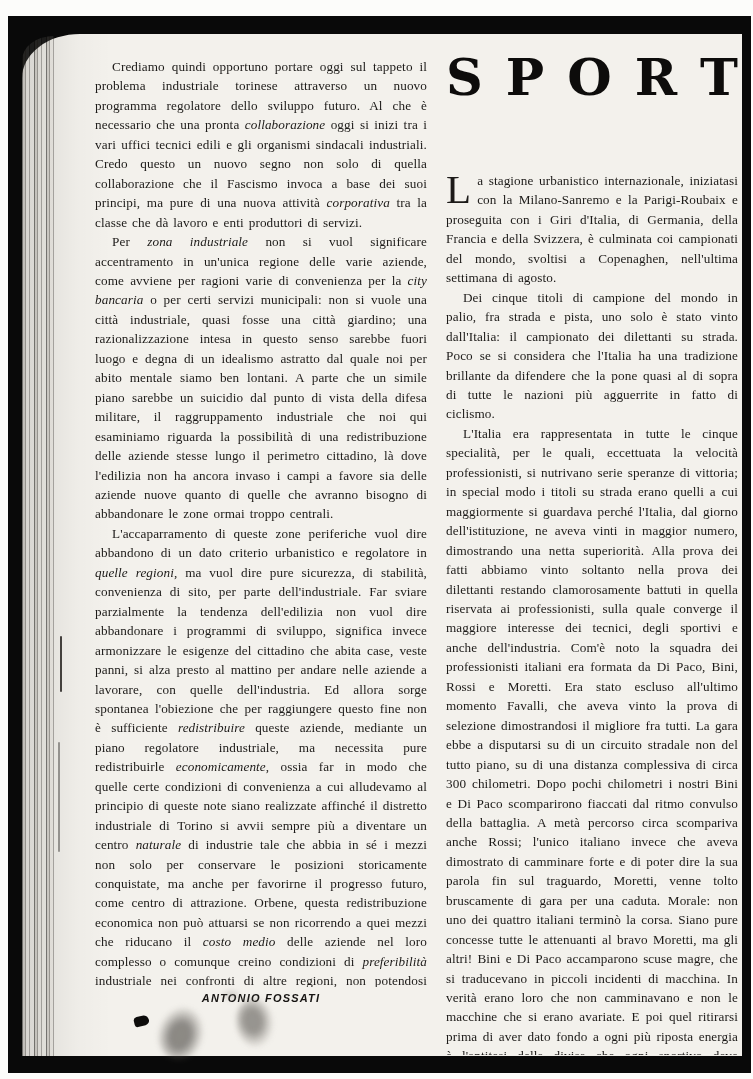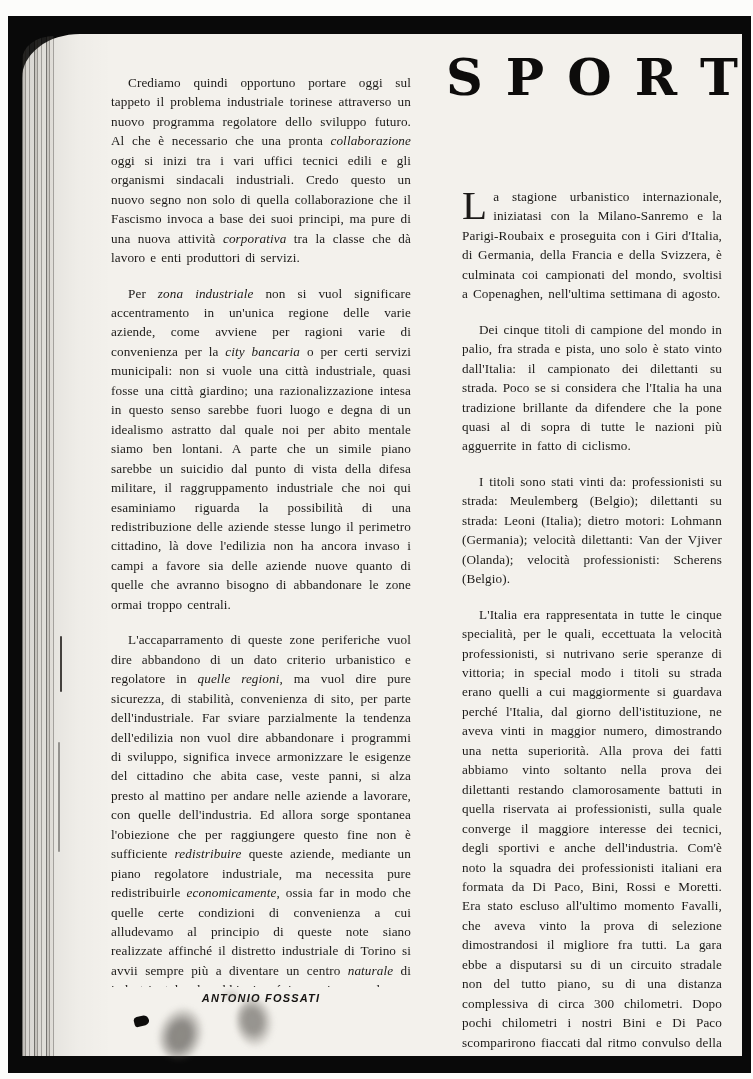--- a/index.html
+++ b/index.html
@@ -15,21 +15,21 @@
   .streaks{position:absolute;left:22px;top:36px;width:32px;height:1020px;border-top-left-radius:58px 44px;
         background:repeating-linear-gradient(90deg,
           rgba(25,23,20,0.55) 0 1px, rgba(120,115,108,0.25) 1px 3px,
           rgba(60,56,50,0.45) 3px 4px, rgba(190,186,178,0.15) 4px 7px,
           rgba(40,38,34,0.35) 7px 8px, rgba(200,196,188,0.10) 8px 12px);
         filter:blur(0.4px);}
   .edge-dash{position:absolute;background:rgba(25,22,20,0.8);width:2px;border-radius:1px;filter:blur(0.3px);}
 
   .col{position:absolute;color:#1c1a18;text-align:justify;
        font-size:13.2px;line-height:19.45px;word-spacing:1.6px;letter-spacing:0.1px;}
-  .col p{margin:16px;text-indent:17px;}
+  .col p{margin:0;text-indent:17px;}
   .col p.noindent{text-indent:0;}
   .left-col{left:95px;top:57px;width:332px;height:930px;overflow:hidden;}
   .right-col{left:446px;top:171px;width:292px;height:884px;overflow:hidden;}
 
   .byline{position:absolute;left:95px;top:992px;width:332px;text-align:center;
           font-family:"Liberation Sans","DejaVu Sans",sans-serif;
           font-weight:bold;font-size:11px;letter-spacing:1.2px;color:#161412;font-style:italic;}
 
   .sport-heading{position:absolute;left:446px;top:52px;width:292px;height:52px;
           display:flex;justify-content:space-between;align-items:flex-start;
@@ -73,21 +73,20 @@
     <span>S</span>
     <span>P</span>
     <span>O</span>
     <span>R</span>
     <span>T</span>
   </div>
 
   <div class="col right-col">
     <p class="noindent"><span class="dropcap">L</span><span>a stagione urbanistico internazionale, iniziatasi con la Milano-Sanremo e la Parigi-Roubaix e proseguita con i Giri d'Italia, di Germania, della Francia e della Svizzera, è culminata coi campionati del mondo, svoltisi a Copenaghen, nell'ultima settimana di agosto.</span></p>
     <p>Dei cinque titoli di campione del mondo in palio, fra strada e pista, uno solo è stato vinto dall'Italia: il campionato dei dilettanti su strada. Poco se si considera che l'Italia ha una tradizione brillante da difendere che la pone quasi al di sopra di tutte le nazioni più agguerrite in fatto di ciclismo.</p>
-    <p>I titoli sono stati vinti da: professionisti su strada: Meulemberg (Belgio); dilettanti su strada: Leoni (Italia); dietro motori: Lohmann (Germania); velocità dilettanti: Van der Vjiver (Olanda); velocità professionisti: Scherens (Belgio).</p>
     <p>L'Italia era rappresentata in tutte le cinque specialità, per le quali, eccettuata la velocità professionisti, si nutrivano serie speranze di vittoria; in special modo i titoli su strada erano quelli a cui maggiormente si guardava perché l'Italia, dal giorno dell'istituzione, ne aveva vinti in maggior numero, dimostrando una netta superiorità. Alla prova dei fatti abbiamo vinto soltanto nella prova dei dilettanti restando clamorosamente battuti in quella riservata ai professionisti, sulla quale converge il maggiore interesse dei tecnici, degli sportivi e anche dell'industria. Com'è noto la squadra dei professionisti italiani era formata da Di Paco, Bini, Rossi e Moretti. Era stato escluso all'ultimo momento Favalli, che aveva vinto la prova di selezione dimostrandosi il migliore fra tutti. La gara ebbe a disputarsi su di un circuito stradale non del tutto piano, su di una distanza complessiva di circa 300 chilometri. Dopo pochi chilometri i nostri Bini e Di Paco scomparirono fiaccati dal ritmo convulso della battaglia. A metà percorso circa scompariva anche Rossi; l'unico italiano invece che aveva dimostrato di camminare forte e di poter dire la sua parola fin sul traguardo, Moretti, venne tolto bruscamente di gara per una caduta. Morale: non uno dei quattro italiani terminò la corsa. Siano pure concesse tutte le attenuanti al bravo Moretti, ma gli altri! Bini e Di Paco accamparono scuse magre, che si traducevano in piccoli incidenti di macchina. In verità erano loro che non camminavano e non le macchine che si erano avariate. E poi quel ritirarsi prima di aver dato fondo a ogni più riposta energia è l'antitesi della divisa che ogni sportivo deve avere. Quando si veste la maglia azzurra si deve sentire tutta la responsabilità che ne deriva: non sentirla significa non possedere nulla di quanto caratterizza l'atleta. Nemmeno Rossi si è salvato dalla disfatta, ma ha però lottato sino allo stremo delle forze. Il professionismo italiano</p>
   </div>
 
   <div class="stain stain-1"></div>
   <div class="stain stain-2"></div>
   <div class="stain stain-3"></div>
   <div class="pagenum-mark"></div>
 </div>
 
 </body></html>

